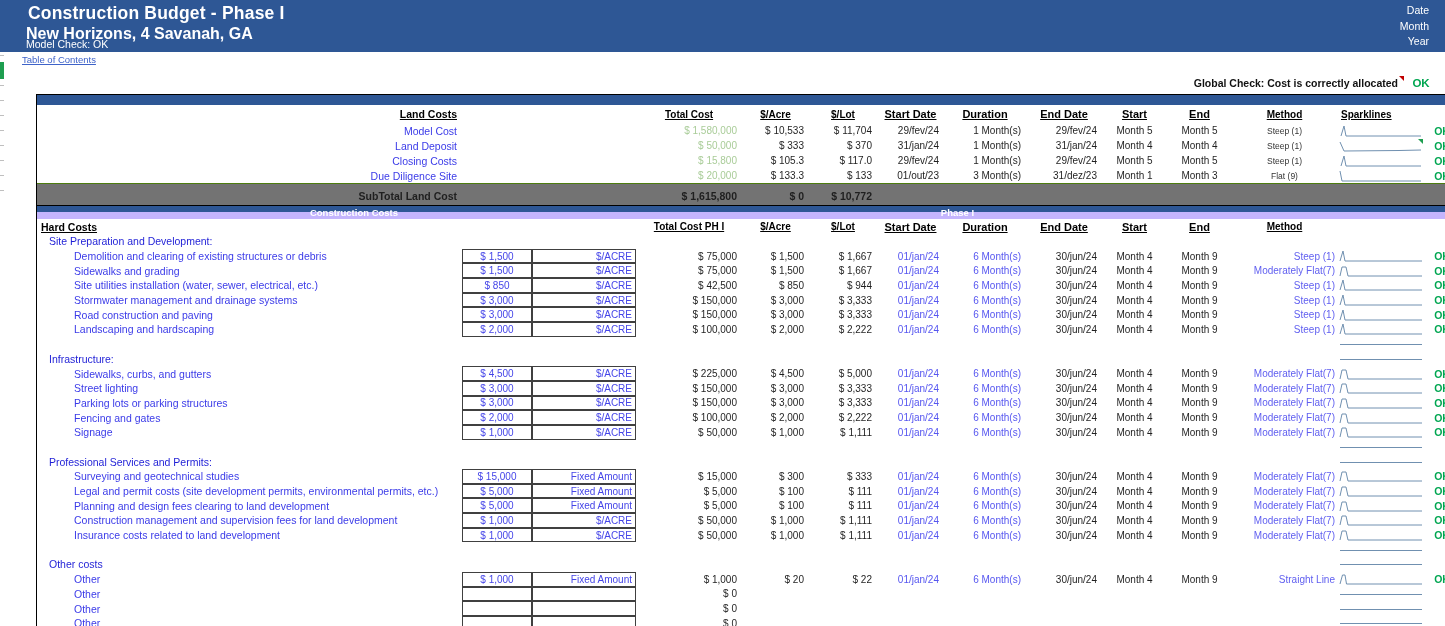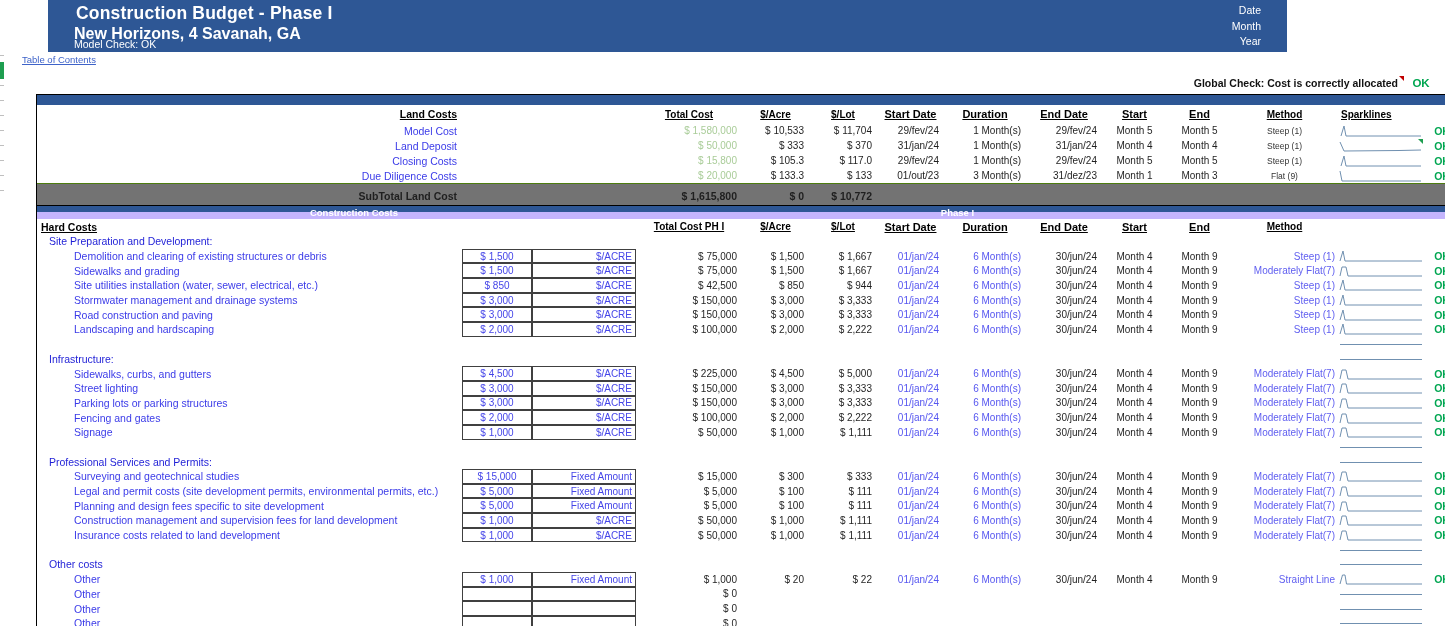--- a/index.html
+++ b/index.html
@@ -2,25 +2,25 @@
 <html><head>
 <meta charset="utf-8">
 <style>
   * { margin:0; padding:0; box-sizing:border-box; }
   html,body { background:#e8e8e8; }
   #screen {
     position:relative; width:1445px; height:626px; background:#ffffff;
     overflow:hidden; font-family:"Liberation Sans", sans-serif; color:#1f1f1f;
   }
   
-  .band { position:absolute; left:0; top:0; width:1239px; height:52px; background:#2e5795;margin-left:48px; }
+  .band { position:absolute; left:0; top:0; width:1445px; height:52px; background:#2e5795; }
   .band-title { position:absolute; left:28px; top:3px; font-size:17.5px; font-weight:600; color:#fff; letter-spacing:.2px; }
   .band-sub   { position:absolute; left:26px; top:25px; font-size:16px; font-weight:bold; color:#fff; }
   .band-check { position:absolute; left:26px; top:38px; font-size:10.5px; color:#fff; }
-  .band-right { position:absolute; right:26px; top:3px; text-align:right; font-size:10.5px; color:#fff; line-height:15.5px; }
+  .band-right { position:absolute; right:16px; top:3px; text-align:right; font-size:10.5px; color:#fff; line-height:15.5px; }
   
   .toc { position:absolute; left:22px; top:54px; font-size:9.5px; color:#3e63c9; text-decoration:underline; cursor:pointer; }
   .edge-strip { position:absolute; left:0; top:55px; width:4px; height:145px;
     background:repeating-linear-gradient(to bottom,#bfbfbf 0 1px,transparent 1px 15px); }
   .edge-green { position:absolute; left:0; top:7px; width:4px; height:17px; background:#1e9e50; }
   .global-check { position:absolute; top:77px; right:7px; display:flex; align-items:center; }
   .gc-label { position:relative; font-size:10.5px; font-weight:bold; color:#111; padding-right:6px; }
   .red-tri { position:absolute; right:0; top:-1px; width:0; height:0;
     border-left:5px solid transparent; border-top:5px solid #c00000; }
   .gc-ok { width:34px; text-align:center; font-size:11.5px; font-weight:bold; color:#00a651; }
@@ -171,21 +171,21 @@
           <div class="c ct">Month 5</div>
           <div class="c ct method-land">Steep (1)</div>
           <div class="c spark">
             <svg width="84" height="12" viewBox="0 0 84 12">
               <path d="M2 11 L5 1 L7 11 L82 11" fill="none" stroke="#7090b0" stroke-width="1"></path>
             </svg>
           </div>
           <div class="c ok">OK</div>
         </div>
         <div class="grid land-row">
-          <div class="c rt lab blue">Due Diligence Costs</div>
+          <div class="c rt lab blue">Due Diligence Site</div>
           <div class="c "></div>
           <div class="c "></div>
           <div class="c rt green">$ 20,000</div>
           <div class="c rt">$ 133.3</div>
           <div class="c rt">$ 133</div>
           <div class="c rt">01/out/23</div>
           <div class="c rt">3 Month(s)</div>
           <div class="c rt">31/dez/23</div>
           <div class="c ct">Month 1</div>
           <div class="c ct">Month 3</div>
@@ -580,21 +580,21 @@
           <div class="c ct">Month 9</div>
           <div class="c rt method-cc">Moderately Flat(7)</div>
           <div class="c spark">
             <svg width="84" height="12" viewBox="0 0 84 12">
               <path d="M1 11 L3 2 L7 2 L9 11 L83 11" fill="none" stroke="#7090b0" stroke-width="1"></path>
             </svg>
           </div>
           <div class="c ok">OK</div>
         </div>
         <div class="grid cc-row">
-          <div class="c lt lab blue" style="padding-left: 37px;">Planning and design fees specific to site development</div>
+          <div class="c lt lab blue" style="padding-left: 37px;">Planning and design fees clearing to land development</div>
           <div class="c box v">$ 5,000</div>
           <div class="c box u">Fixed Amount</div>
           <div class="c rt">$ 5,000</div>
           <div class="c rt">$ 100</div>
           <div class="c rt">$ 111</div>
           <div class="c rt dateb">01/jan/24</div>
           <div class="c rt dateb">6 Month(s)</div>
           <div class="c rt">30/jun/24</div>
           <div class="c ct">Month 4</div>
           <div class="c ct">Month 9</div>

